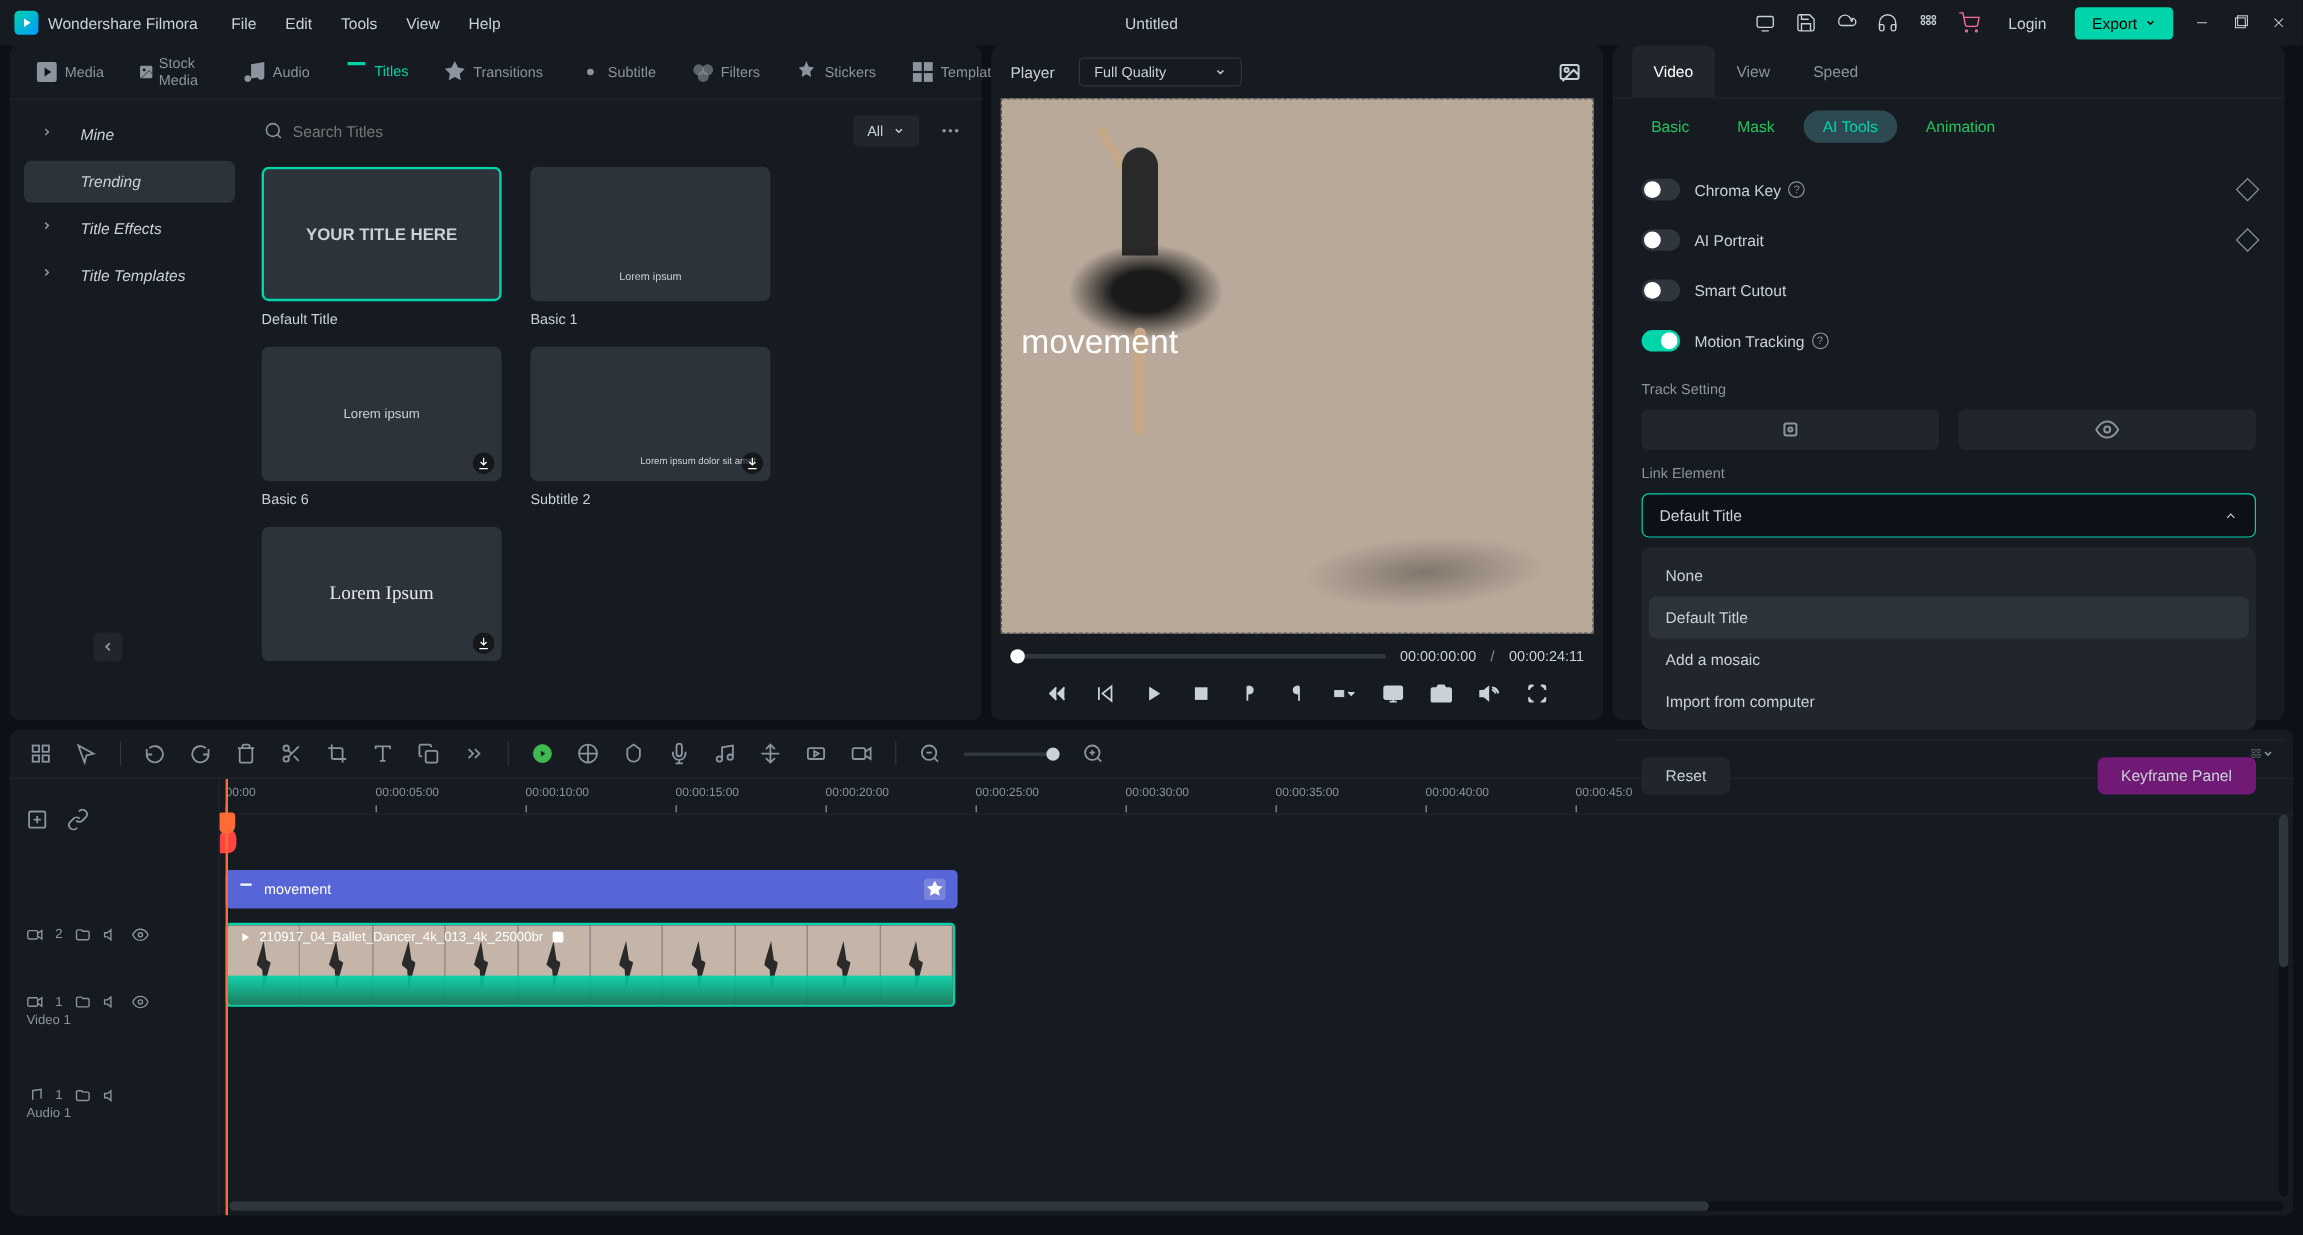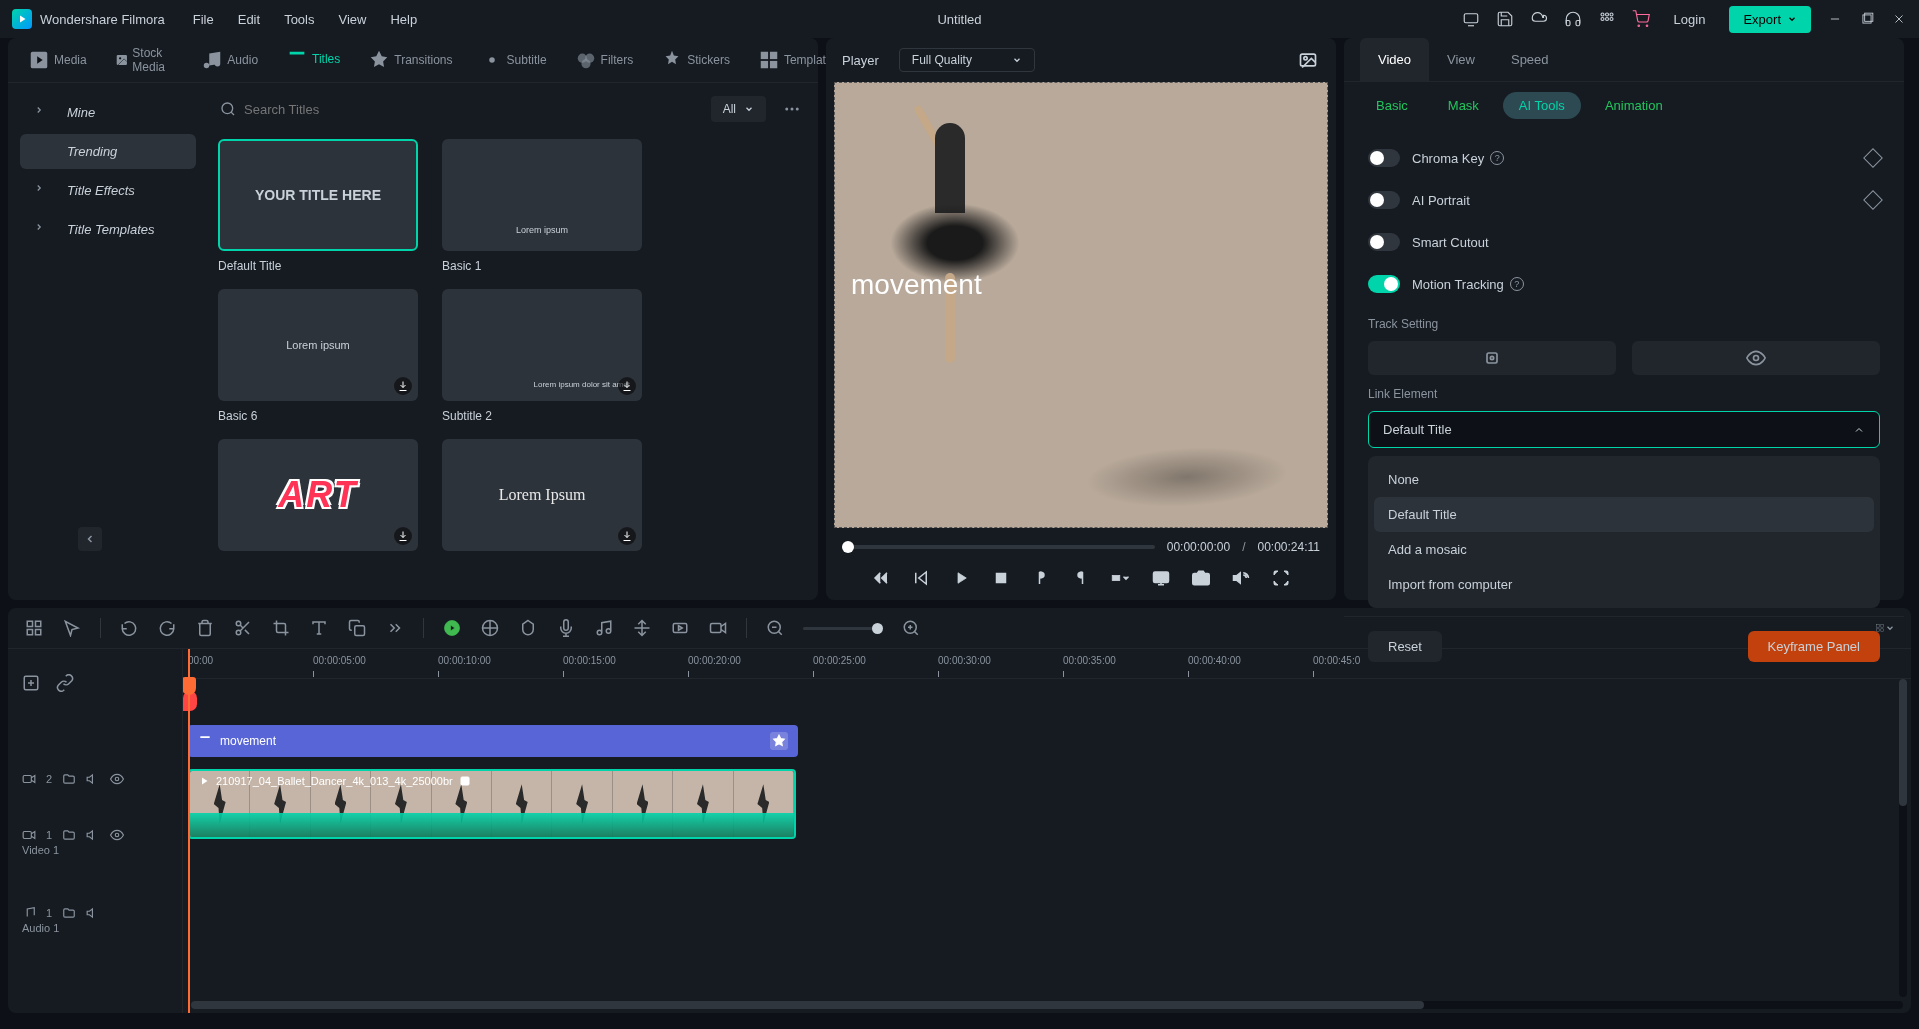--- a/index.html
+++ b/index.html
@@ -107,21 +107,21 @@
 .track-boxes { display: flex; gap: 16px; }
 .track-box { flex: 1; height: 34px; background: #21262d; border-radius: 6px; display: flex; align-items: center; justify-content: center; cursor: pointer; }
 .track-box svg { width: 20px; height: 20px; stroke: #8b949e; fill: none; }
 .dropdown { width: 100%; background: #0d1117; border: 1px solid #00d4aa; border-radius: 6px; padding: 10px 14px; display: flex; align-items: center; justify-content: space-between; cursor: pointer; font-size: 13px; }
 .dd-list { margin-top: 8px; background: #21262d; border-radius: 8px; padding: 6px; }
 .dd-item { padding: 10px 14px; border-radius: 6px; cursor: pointer; font-size: 13px; }
 .dd-item:hover, .dd-item.hover { background: #2d333b; }
 
 .rp-footer { display: flex; padding: 14px 24px; gap: 12px; border-top: 1px solid #21262d; }
 .reset-btn { background: #21262d; padding: 8px 20px; border-radius: 6px; cursor: pointer; font-size: 13px; }
-.kf-panel-btn { margin-left: auto; background: #c2410c; padding: 8px 20px; border-radius: 6px; cursor: pointer; font-size: 13px; }
+.kf-panel-btn { margin-left: auto; background: #701a75; padding: 8px 20px; border-radius: 6px; cursor: pointer; font-size: 13px; }
 
 
 .timeline { height: 405px; margin: 0 8px 8px; background: #161b22; border-radius: 8px; display: flex; flex-direction: column; }
 .tl-toolbar { display: flex; align-items: center; padding: 10px 16px; gap: 18px; border-bottom: 1px solid #21262d; }
 .tl-tool { width: 20px; height: 20px; cursor: pointer; display: flex; align-items: center; justify-content: center; }
 .tl-tool svg { width: 18px; height: 18px; stroke: #8b949e; fill: none; }
 .tl-tool.green svg { stroke: #3fb950; fill: #3fb950; }
 .tl-tool-wrap { position: relative; }
 .tl-sep { width: 1px; height: 20px; background: #30363d; }
 .zoom-slider { width: 80px; height: 3px; background: #30363d; border-radius: 2px; position: relative; }
@@ -399,30 +399,20 @@
                 <span class="dl">
                   <svg viewBox="0 0 24 24" stroke-width="2">
                     <path d="M12 3v12m-5-5l5 5 5-5M5 21h14"></path>
                   </svg>
                 </span>
               </div>
             <div class="tile-label">Subtitle 2</div>
           </div>
           <div class="tile">
             <div class="tile-thumb">
-                <span class="art-text">ART</span>
-                <span class="dl">
-                  <svg viewBox="0 0 24 24" stroke-width="2">
-                    <path d="M12 3v12m-5-5l5 5 5-5M5 21h14"></path>
-                  </svg>
-                </span>
-              </div>
-          </div>
-          <div class="tile">
-            <div class="tile-thumb">
                 <span class="lorem-serif">Lorem Ipsum</span>
                 <span class="dl">
                   <svg viewBox="0 0 24 24" stroke-width="2">
                     <path d="M12 3v12m-5-5l5 5 5-5M5 21h14"></path>
                   </svg>
                 </span>
               </div>
           </div>
         </div>
       </div>

